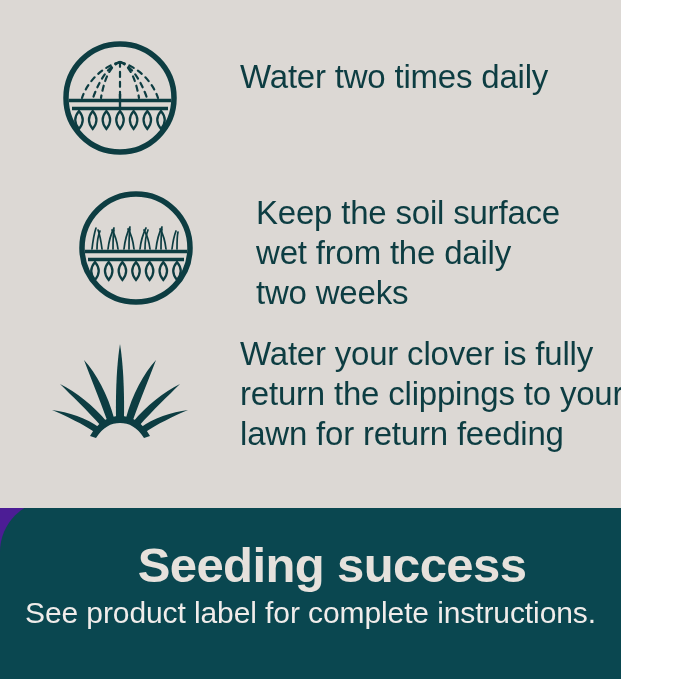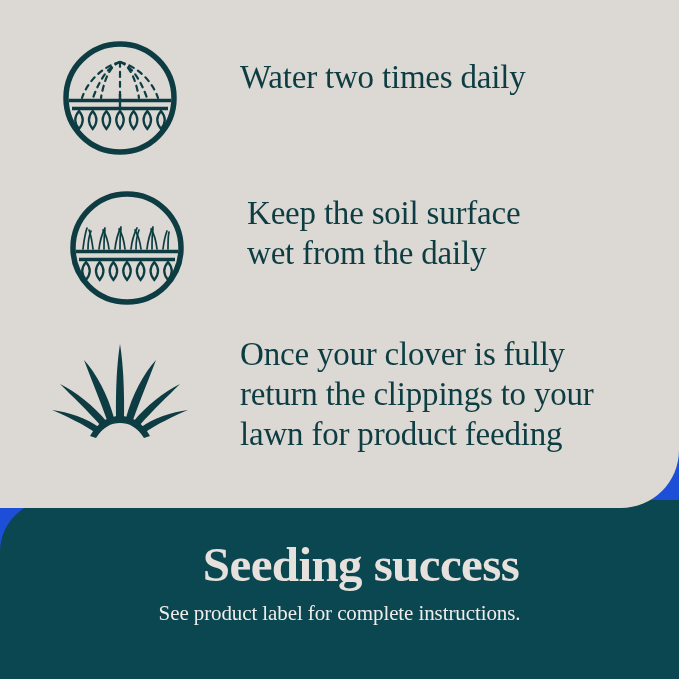--- a/index.html
+++ b/index.html
@@ -2,25 +2,25 @@
 <html><head>
 <meta charset="utf-8">
 <style>
   html, body {
     margin: 0;
     padding: 0;
     background: #ffffff;
   }
   .poster {
     position: relative;
-    width: 679px;
+    width: 621px;
     height: 679px;
     overflow: hidden;
-    background: #1d4ed8;
-    font-family: Liberation Serif, serif;
+    background: #4c1d95;
+    font-family: Liberation Sans, sans-serif;
   }
 
   
   .banner {
     position: absolute;
     left: 0;
     right: 0;
     bottom: 0;
     height: 179px;
     background: #0a4750;
@@ -40,21 +40,21 @@
     z-index: 2;
   }
 
   
   .row {
     position: absolute;
     display: flex;
     align-items: flex-start;
   }
   .row-1 { left: 0; top: 34px; }
-  .row-2 { left: 7px; top: 184px; justify-content: space-between; }
+  .row-2 { left: 16px; top: 184px; justify-content: space-between; }
   .row-3 { left: 0; top: 334px; }
 
   .icon-cell {
     width: 240px;
     flex: 0 0 240px;
     display: flex;
     justify-content: center;
     align-items: flex-start;
     padding-top: 4px;
   }
@@ -87,21 +87,21 @@
     color: #e6e1dc;
     font-size: 49px;
     line-height: 56px;
     font-weight: 700;
     letter-spacing: -0.6px;
     margin-top: 37px;
     margin-left: 43px;
   }
   .banner-sub {
     color: #f0ecea;
-    font-size: 21px;
+    font-size: 30px;
     line-height: 28px;
     font-weight: 400;
     letter-spacing: -0.1px;
     margin-top: 6px;
   }
 
   svg { display: block; }
 </style>
 </head>
 <body>
@@ -186,20 +186,21 @@
               <path d="M73.6 74 C78.6 80 78.6 86 73.6 92 C68.6 86 68.6 80 73.6 74 Z"></path>
               <path d="M87.3 74 C92.3 80 92.3 86 87.3 92 C82.3 86 82.3 80 87.3 74 Z"></path>
               <path d="M101 74 C106 80 106 86 101 92 C96 86 96 80 101 74 Z"></path>
             </g>
           </svg>
         </span>
       </div>
       <div class="text-cell">
         <span class="ln">Keep the soil surface</span>
         <span class="ln">wet from the daily</span>
+        <span class="ln">two weeks</span>
       </div>
     </div>
 
     <div class="row row-3">
       <div class="icon-cell">
         <span>
           <svg width="140" height="100" viewBox="0 0 140 100">
             <g fill="#0d3d42">
 
               <path d="M70 4 C73 22 74.5 50 74 78 L66 78 C65.5 50 67 22 70 4 Z"></path>
@@ -215,23 +216,23 @@
               <path d="M2 70 C18 72 37 78 50 88 L46 93 C33 84 16 76 2 70 Z"></path>
 
               <path d="M138 70 C124 76 107 84 94 93 L90 88 C103 78 122 72 138 70 Z"></path>
 
               <path d="M40 96 C48 82 58 76 70 76 C82 76 92 82 100 96 L94 98 C87 87 79 83 70 83 C61 83 53 87 46 98 Z"></path>
             </g>
           </svg>
         </span>
       </div>
       <div class="text-cell">
-        <span class="ln">Once your clover is fully</span>
+        <span class="ln">Water your clover is fully</span>
         <span class="ln">return the clippings to your</span>
-        <span class="ln">lawn for product feeding</span>
+        <span class="ln">lawn for return feeding</span>
       </div>
     </div>
 
   </div>
 
   <div class="banner-inner" style="top:500px; z-index:3;">
     <div class="banner-title">Seeding success</div>
     <div class="banner-sub">See product label for complete instructions.</div>
   </div>
 

